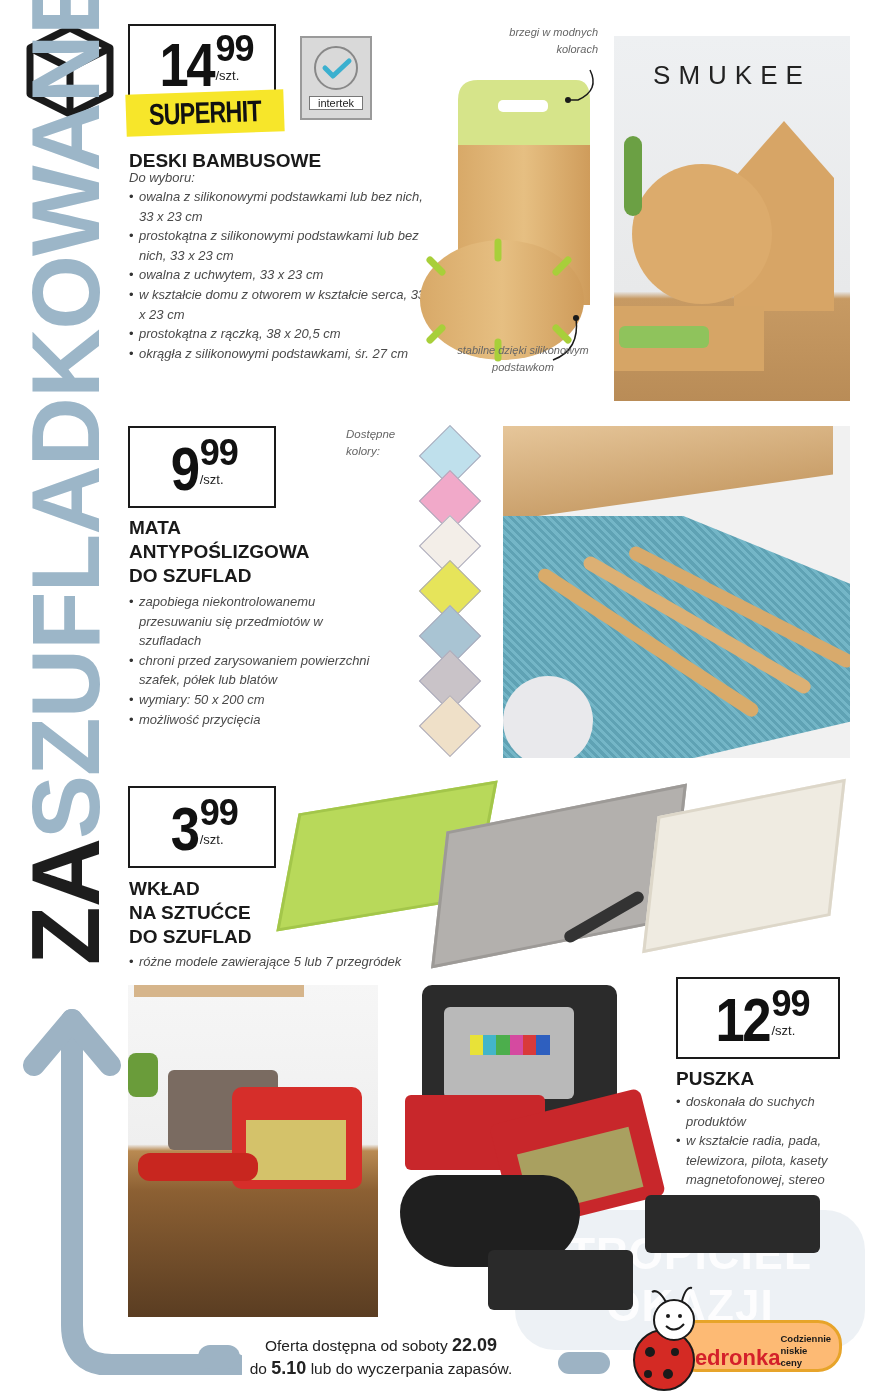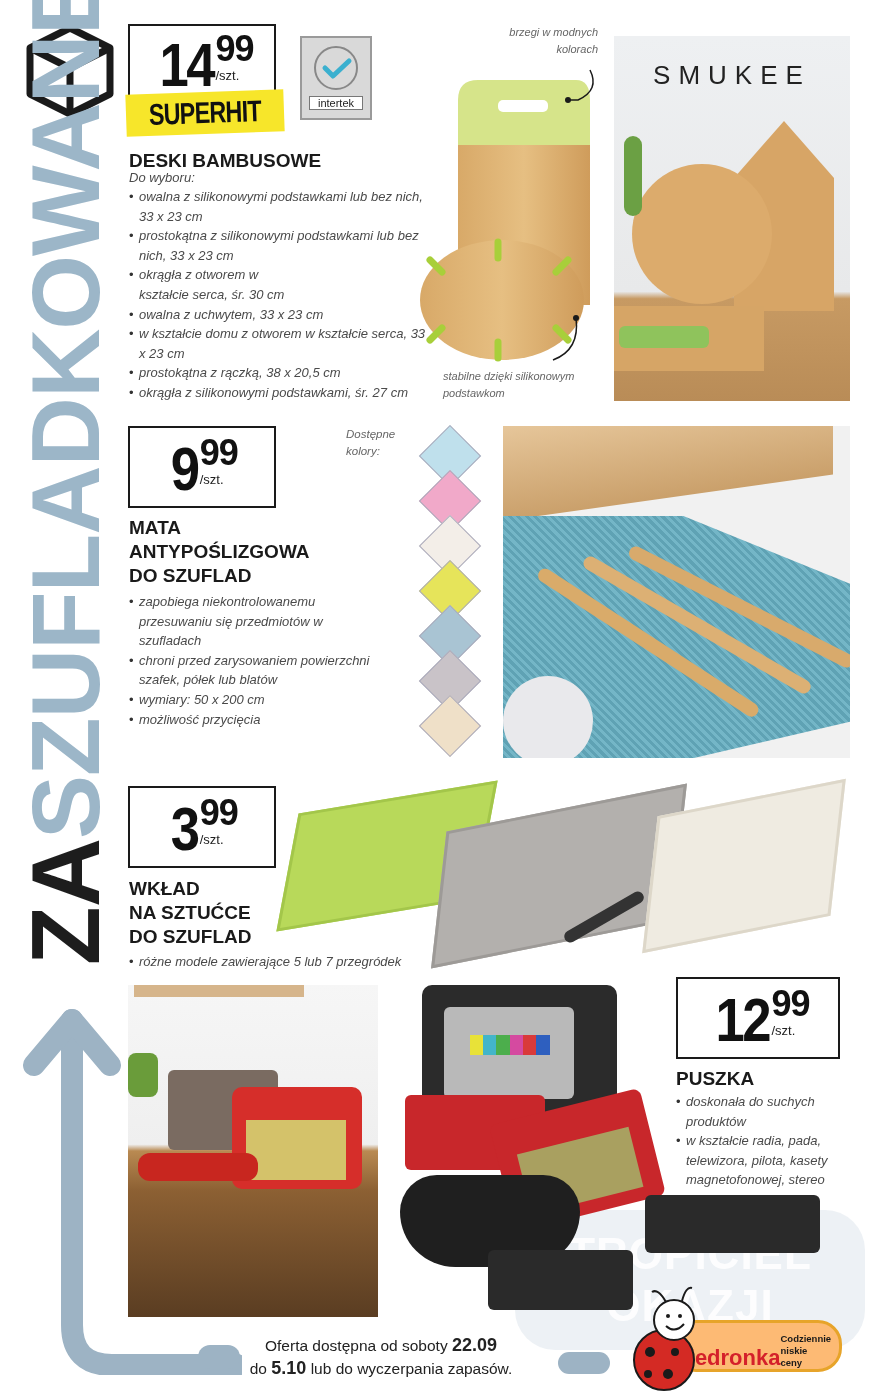--- a/index.html
+++ b/index.html
@@ -139,21 +139,20 @@
     </svg>
   </div>
   <div class="label">intertek</div>
 </div>
 
 <div class="abs p-title" style="left:129px; top:149px;">DESKI BAMBUSOWE</div>
 <div class="abs p-intro" style="left:129px; top:168px;">Do wyboru:</div>
 <ul class="abs p-list" style="left:129px; top:187px; width:300px;">
   <li>owalna z silikonowymi podstawkami lub bez nich, 33 x 23 cm</li>
   <li>prostokątna z silikonowymi podstawkami lub bez nich, 33 x 23 cm</li>
-  <li style="width:170px;">okrągła z otworem w kształcie serca, śr. 30 cm</li>
   <li>owalna z uchwytem, 33 x 23 cm</li>
   <li>w kształcie domu z otworem w kształcie serca, 33 x 23 cm</li>
   <li>prostokątna z rączką, 38 x 20,5 cm</li>
   <li style="width:310px;">okrągła z silikonowymi podstawkami, śr. 27 cm</li>
 </ul>
 
 <div class="abs annot" style="left:480px; top:24px; width:118px; text-align:right;">brzegi w modnych kolorach</div>
 <svg class="abs" style="left:418px; top:60px; width:185px; height:330px;" viewBox="0 0 185 330">
   <defs>
     <linearGradient id="bamboo" x1="0" x2="1">
@@ -172,21 +171,21 @@
     <line x1="12" y1="200" x2="24" y2="212"></line>
     <line x1="150" y1="200" x2="138" y2="212"></line>
     <line x1="12" y1="280" x2="24" y2="268"></line>
     <line x1="150" y1="280" x2="138" y2="268"></line>
   </g>
   <path d="M172,10 Q182,30 160,40 L150,40" fill="none" stroke="#1a1a1a" stroke-width="1.5"></path>
   <circle cx="150" cy="40" r="3" fill="#1a1a1a"></circle>
   <path d="M158,258 Q162,290 135,300" fill="none" stroke="#1a1a1a" stroke-width="1.5"></path>
   <circle cx="158" cy="258" r="3" fill="#1a1a1a"></circle>
 </svg>
-<div class="abs annot" style="left:443px; top:368px; width:160px;">stabilne dzięki silikonowym podstawkom</div>
+<div class="abs annot" style="left:443px; top:342px; width:160px;text-align:center;">stabilne dzięki silikonowym podstawkom</div>
 
 <div class="abs img" style="left:614px; top:36px; width:236px; height:365px; background:linear-gradient(#eef0f2 0%, #e8e9ea 70%, #c79a63 72%, #b98c57 100%);">
   <div style="position:absolute; left:0; width:236px; top:24px; text-align:center; font-size:26px; letter-spacing:8px; color:#222;">SMUKEE</div>
   <div style="position:absolute; left:120px; top:85px; width:100px; height:190px; background:#d7a566; clip-path:polygon(0 30%, 50% 0, 100% 30%, 100% 100%, 0 100%);"></div>
   <div style="position:absolute; left:18px; top:128px; width:140px; height:140px; border-radius:50%; background:#dcab6c;"></div>
   <div style="position:absolute; left:0; top:270px; width:150px; height:65px; background:#d6a566;"></div>
   <div style="position:absolute; left:5px; top:290px; width:90px; height:22px; background:#8fc35c; border-radius:6px;"></div>
   <div style="position:absolute; left:10px; top:100px; width:18px; height:80px; background:#6ba044; border-radius:10px;"></div>
 </div>
 

